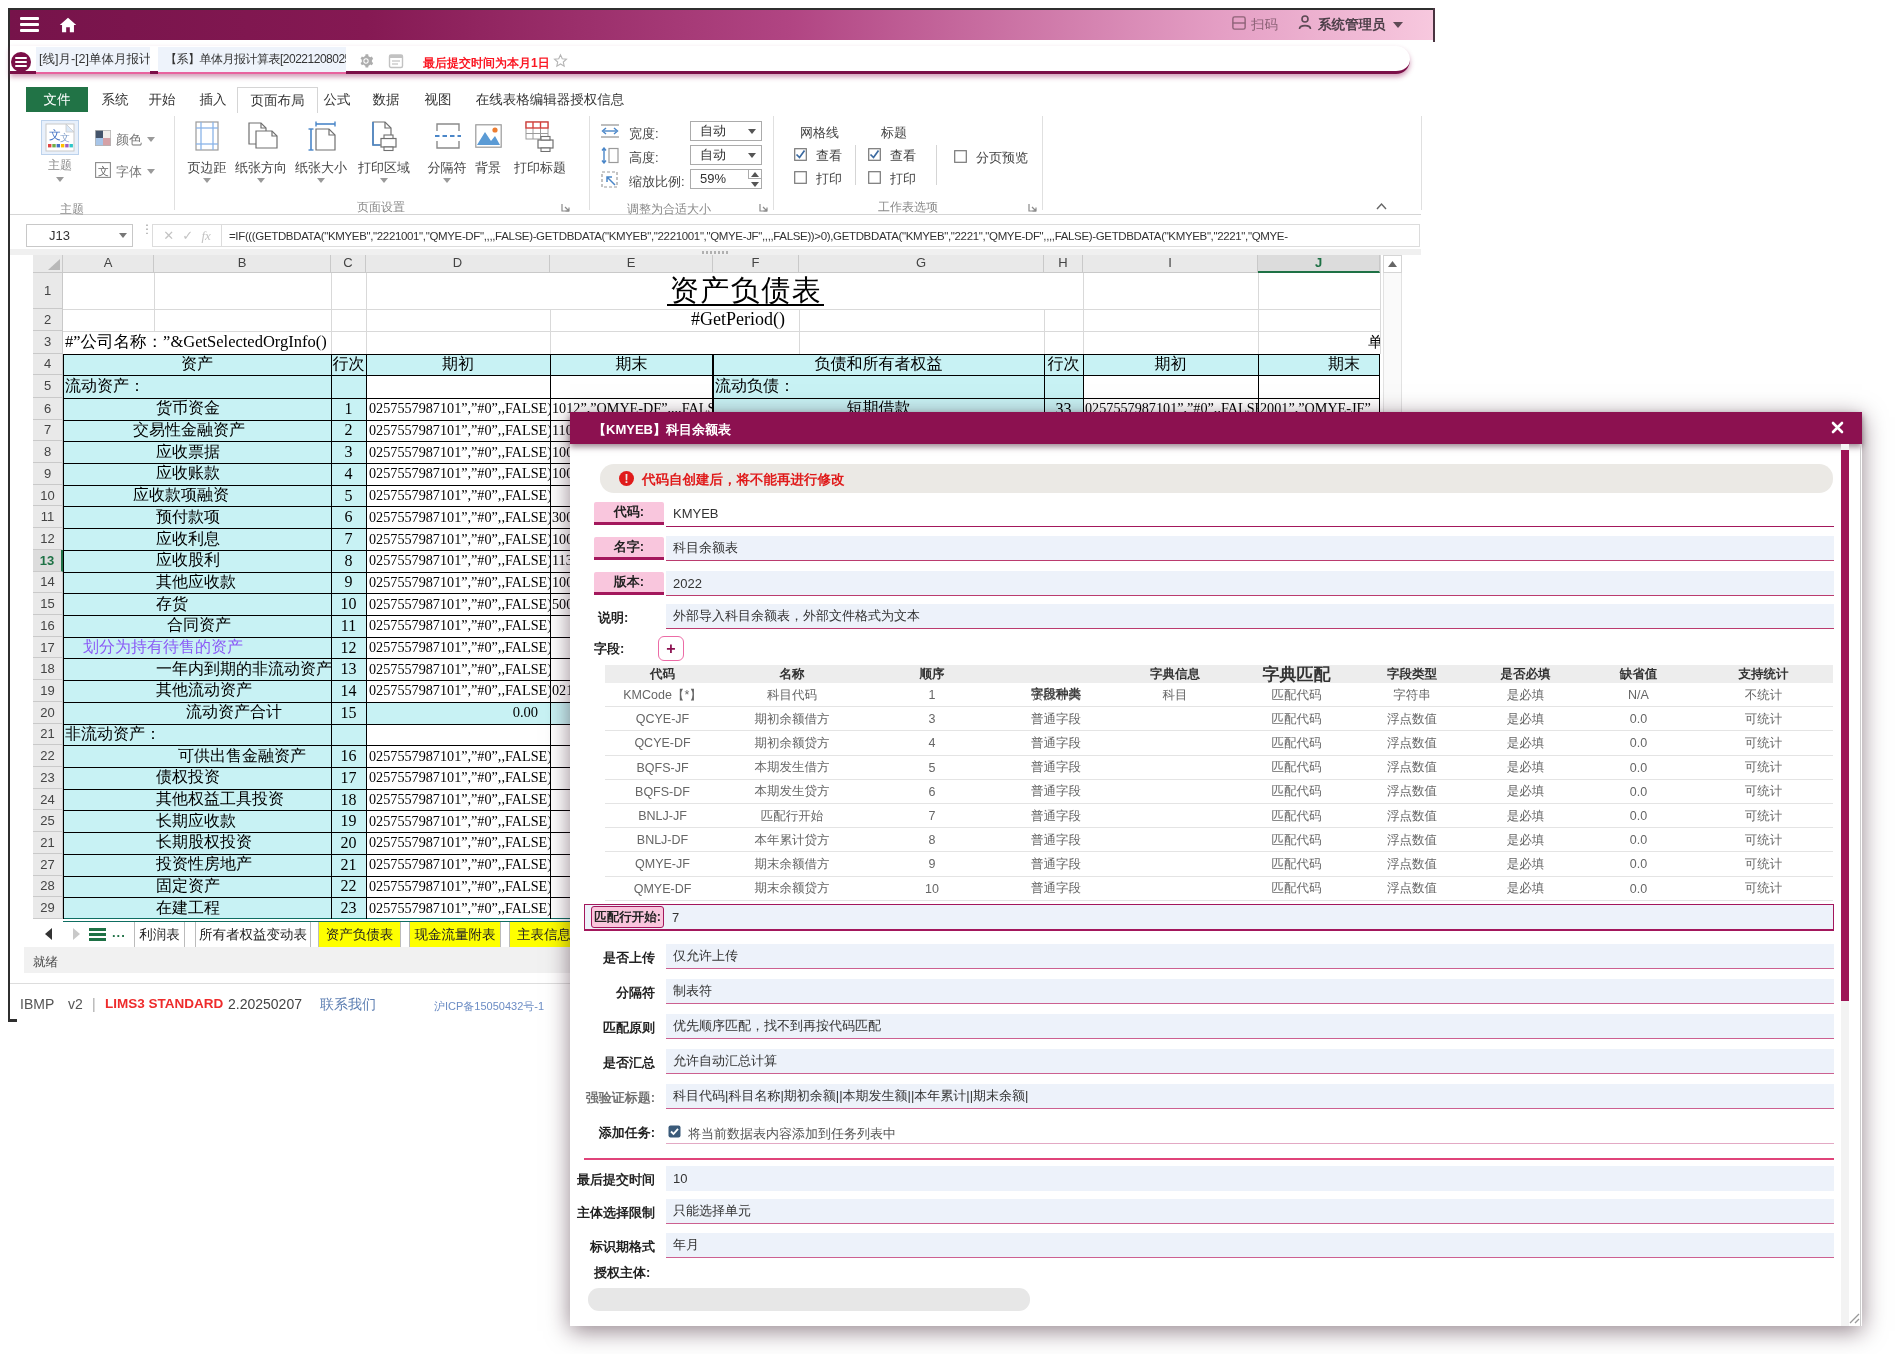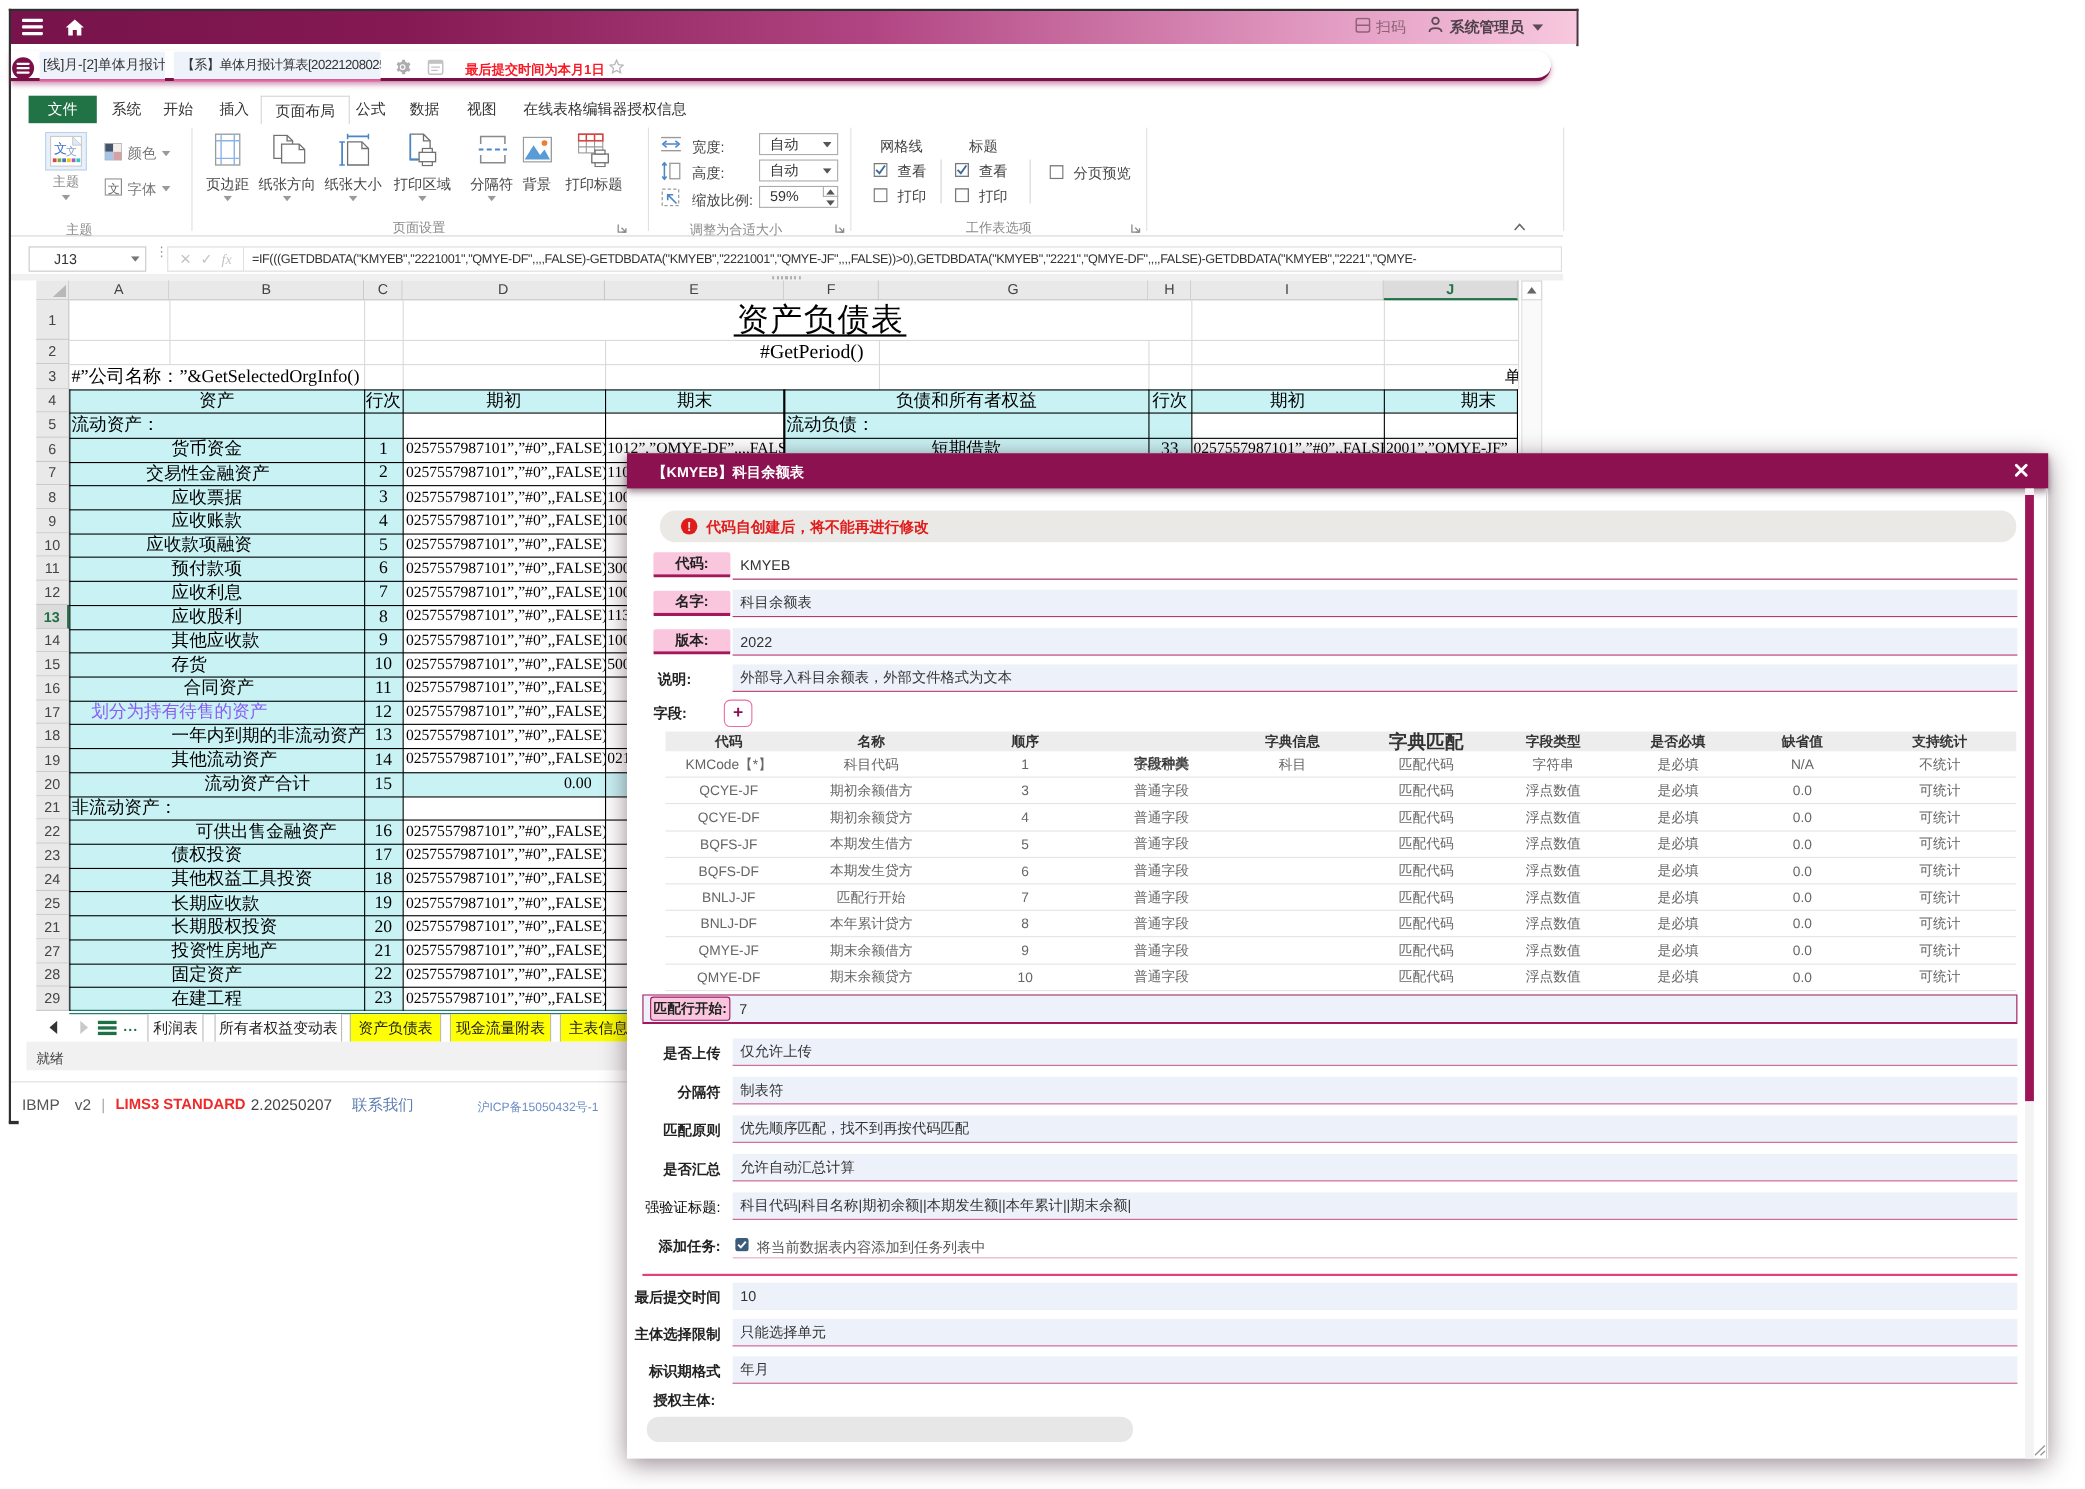--- a/index.html
+++ b/index.html
@@ -627,21 +627,21 @@
 <div class="ab ctr" style="left:591px;top:906px;width:73px;height:22px;background:#f9c6dd;border:1.5px solid #a3175c;border-radius:3px;font-size:12.5px;font-weight:bold;color:#222;">匹配行开始:</div>
 <div class="ab" style="left:672px;top:910px;font-size:13px;color:#333;">7</div>
 <div class="ab nw" style="left:560px;top:945px;width:95px;height:25px;font-size:13px;font-weight:bold;color:#222;display:flex;align-items:center;justify-content:flex-end;">是否上传</div>
 <div class="ab nw" style="left:666px;top:944px;width:1168px;height:25px;background:#edf2fa;border-bottom:1px solid #cc6090;font-size:13px;color:#333;display:flex;align-items:center;padding-left:7px;">仅允许上传</div>
 <div class="ab nw" style="left:560px;top:980px;width:95px;height:25px;font-size:13px;font-weight:bold;color:#222;display:flex;align-items:center;justify-content:flex-end;">分隔符</div>
 <div class="ab nw" style="left:666px;top:979px;width:1168px;height:25px;background:#edf2fa;border-bottom:1px solid #cc6090;font-size:13px;color:#333;display:flex;align-items:center;padding-left:7px;">制表符</div>
 <div class="ab nw" style="left:560px;top:1015px;width:95px;height:25px;font-size:13px;font-weight:bold;color:#222;display:flex;align-items:center;justify-content:flex-end;">匹配原则</div>
 <div class="ab nw" style="left:666px;top:1014px;width:1168px;height:25px;background:#edf2fa;border-bottom:1px solid #cc6090;font-size:13px;color:#333;display:flex;align-items:center;padding-left:7px;">优先顺序匹配，找不到再按代码匹配</div>
 <div class="ab nw" style="left:560px;top:1050px;width:95px;height:25px;font-size:13px;font-weight:bold;color:#222;display:flex;align-items:center;justify-content:flex-end;">是否汇总</div>
 <div class="ab nw" style="left:666px;top:1049px;width:1168px;height:25px;background:#edf2fa;border-bottom:1px solid #cc6090;font-size:13px;color:#333;display:flex;align-items:center;padding-left:7px;">允许自动汇总计算</div>
-<div class="ab nw" style="left:560px;top:1085px;width:95px;height:25px;font-size:13px;font-weight:normal;color:#000000;display:flex;align-items:center;justify-content:flex-end;">强验证标题:</div>
+<div class="ab nw" style="left:560px;top:1085px;width:95px;height:25px;font-size:13px;font-weight:bold;color:#737373;display:flex;align-items:center;justify-content:flex-end;">强验证标题:</div>
 <div class="ab nw" style="left:666px;top:1084px;width:1168px;height:25px;background:#edf2fa;border-bottom:1px solid #cc6090;font-size:13px;color:#333;display:flex;align-items:center;padding-left:7px;">科目代码|科目名称|期初余额||本期发生额||本年累计||期末余额|</div>
 <div class="ab nw" style="left:560px;top:1120px;width:95px;height:25px;font-size:13px;font-weight:bold;color:#222;display:flex;align-items:center;justify-content:flex-end;">添加任务:</div>
 <div class="ab" style="left:666px;top:1119px;width:1168px;height:25px;border-bottom:1px solid #e3a9c4;"></div>
 <svg class="ab" style="left:668px;top:1125px" width="13" height="13" viewBox="0 0 13 13">
     <rect x="0.5" y="0.5" width="12" height="12" rx="2" fill="#3b5b7a"></rect>
     <path d="M3 6.5 L5.5 9 L10 3.8" fill="none" stroke="#fff" stroke-width="1.8"></path>
   </svg>
 <div class="ab" style="left:688px;top:1125px;font-size:13px;color:#555;">将当前数据表内容添加到任务列表中</div>
 <div class="ab" style="left:584px;top:1158px;width:1250px;height:2px;background:#e0447a;"></div>
 <div class="ab nw" style="left:560px;top:1167px;width:95px;height:25px;font-size:13px;font-weight:bold;color:#222;display:flex;align-items:center;justify-content:flex-end;">最后提交时间</div>

